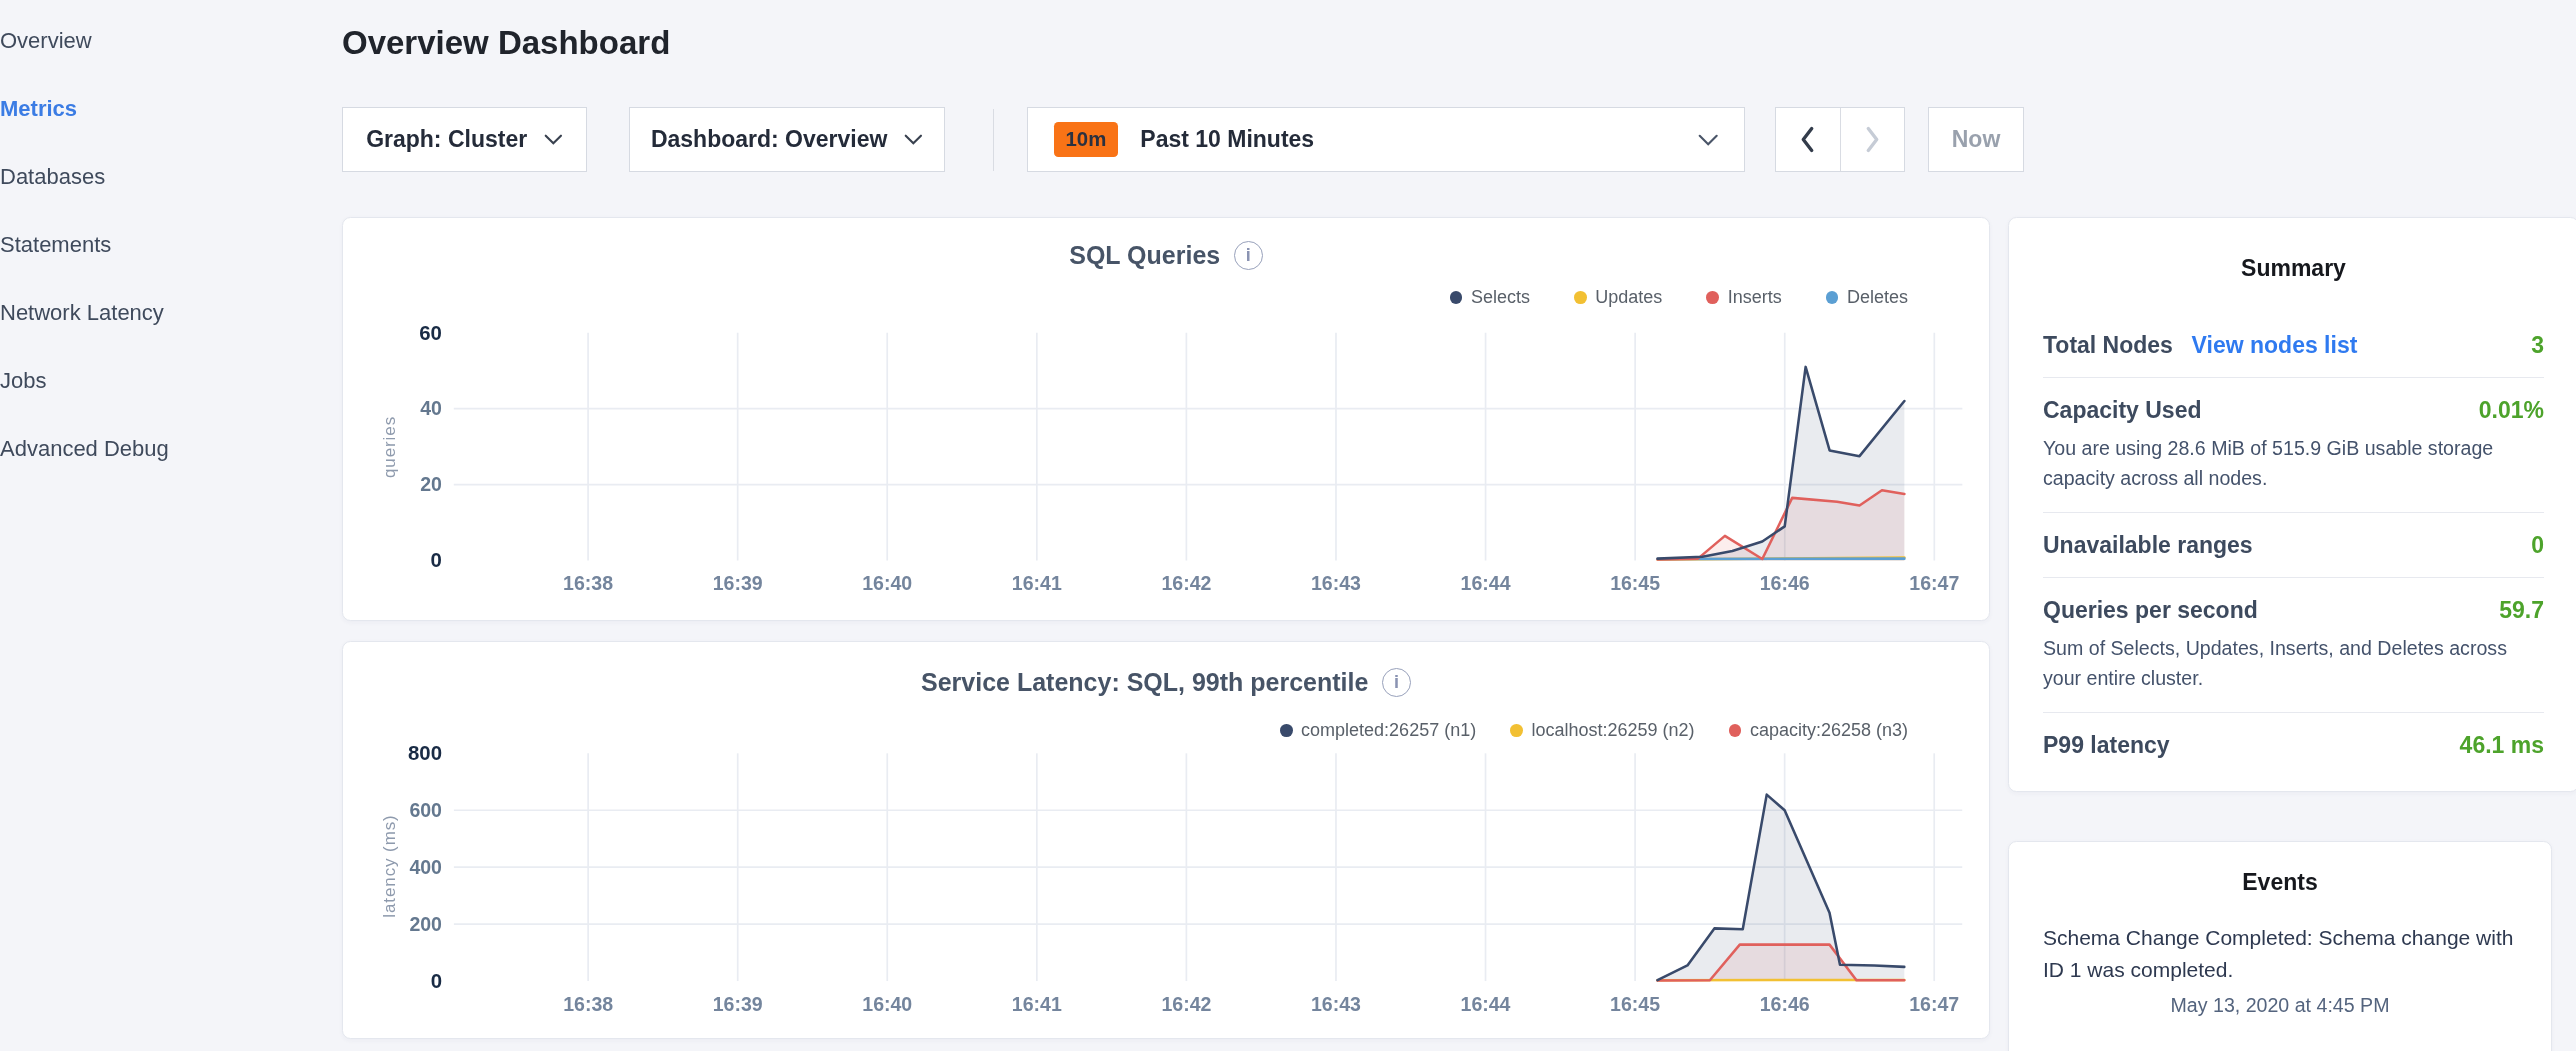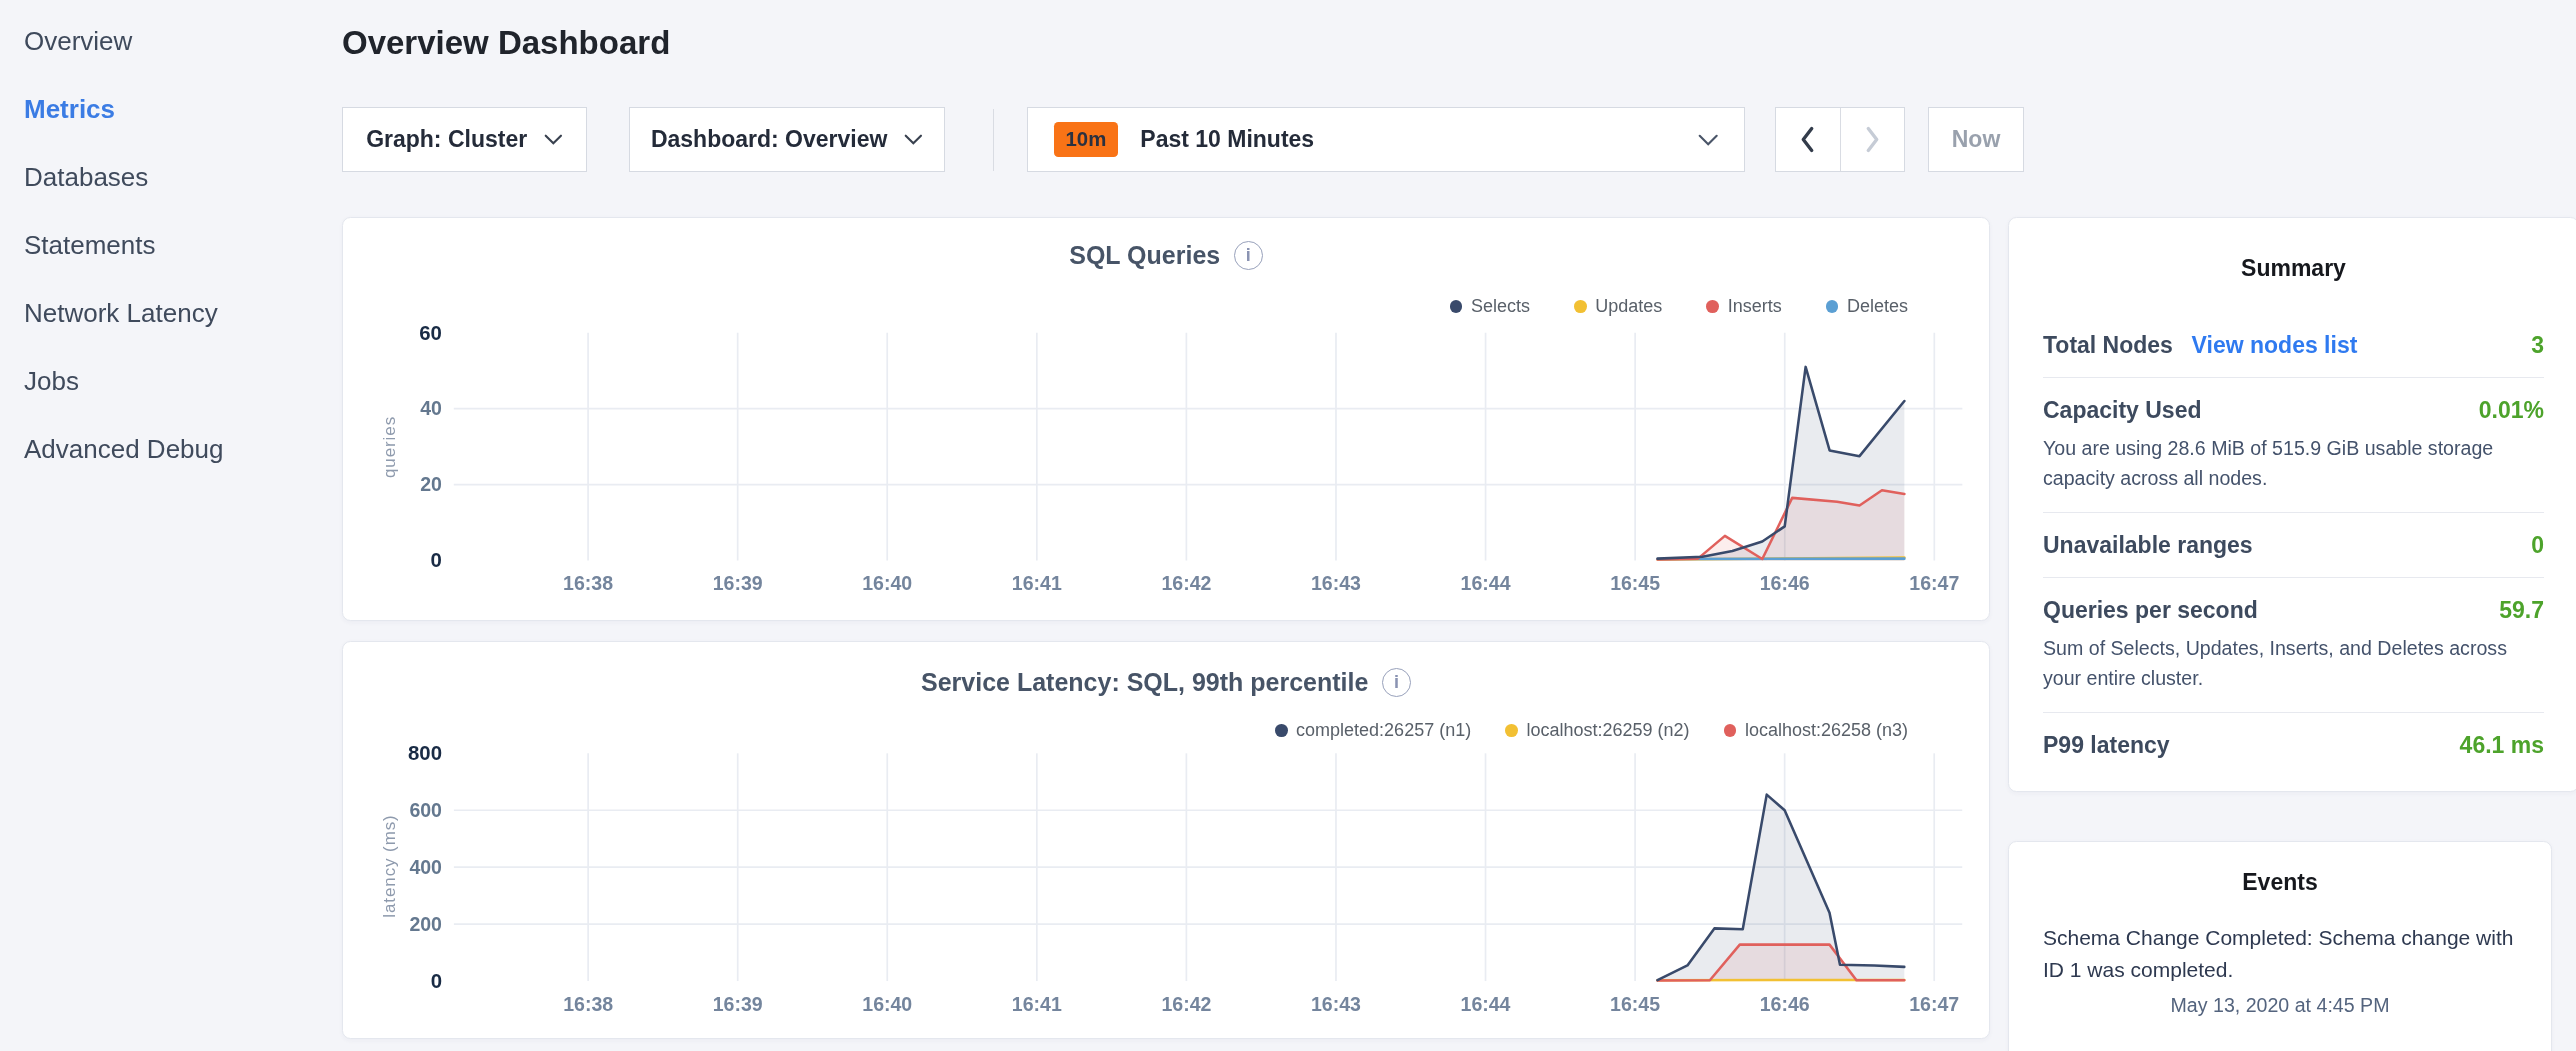--- a/index.html
+++ b/index.html
@@ -6,22 +6,22 @@
   html,body { width:2576px; height:1051px; overflow:hidden; }
   body {
     background:#f4f5f9;
     font-family:"Liberation Sans", sans-serif;
     color:#3d4a5e;
     position:relative;
   }
   
   .sidebar { position:absolute; left:0; top:0; width:342px; height:100%; padding-top:6.8px; }
   .side-item {
-    height:68px; line-height:68px; padding-left:24px;
-    font-size:26px; font-weight:500; color:#3f4a5c; cursor:pointer; white-space:nowrap;
+    height:68px; line-height:68px; 
+    font-size:22px; font-weight:500; color:#3f4a5c; cursor:pointer; white-space:nowrap;
   }
   .side-item.active { color:#3b7ce4; font-weight:700; }
 
   
   .page-title { position:absolute; left:342px; top:24px; font-size:33px; font-weight:600; color:#20242c; }
   .btn, .dropdown, .time-window, .arrow-group, .now-btn {
     background:#fff; border:0.9px solid #d6dae2; border-radius:0;
   }
   .dropdown {
     position:absolute; top:107px; height:65px; display:flex; align-items:center;
@@ -57,21 +57,21 @@
   .chart-title-row { position:absolute; left:0; right:0; display:flex; align-items:flex-start; justify-content:center; gap:13.6px; }
   #chart-card-0 .chart-title-row { top:23px; }
   #chart-card-1 .chart-title-row { top:25.5px; }
   .chart-title { font-size:25px; font-weight:700; color:#475467; }
   .info-icon {
     width:29px; height:29px; border:1.7px solid #98a1bb; border-radius:50%;
     display:flex; align-items:center; justify-content:center;
     font-size:18px; font-weight:600; color:#8a93b2; cursor:pointer;
   }
   .legend { position:absolute; right:81px; display:flex; gap:34px; }
-  #chart-card-0 .legend { top:78px;gap:44px; }
+  #chart-card-0 .legend { top:69px;gap:44px; }
   #chart-card-1 .legend { top:78px; }
   .legend-item { display:flex; align-items:center; font-size:18px; color:#596069; cursor:pointer; }
   .legend-dot { width:12.8px; height:12.8px; border-radius:50%; margin-right:8.5px; }
   .chart-svg { position:absolute; left:0; top:0; }
   .chart-svg text { font-family:"Liberation Sans", sans-serif; }
   .axis-label {
     position:absolute; width:255px; text-align:center; transform:rotate(-90deg);
     font-size:17px; color:#8e9aad; letter-spacing:0.9px; white-space:nowrap;
   }
 
@@ -214,21 +214,21 @@
       <span class="legend-item">
         <span class="legend-dot" style="background: rgb(57, 74, 107);"></span>
         <span>completed:26257 (n1)</span>
       </span>
       <span class="legend-item">
         <span class="legend-dot" style="background: rgb(242, 192, 51);"></span>
         <span>localhost:26259 (n2)</span>
       </span>
       <span class="legend-item">
         <span class="legend-dot" style="background: rgb(224, 96, 92);"></span>
-        <span>localhost:26258 (n3)</span>
+        <span>capacity:26258 (n3)</span>
       </span>
     </div>
   <div class="axis-label" style="left:-81px; top:214px;">latency (ms)</div>
   <svg class="chart-svg" id="chart-svg-1" width="1646" height="396" viewBox="0 0 1936 466">
       <line x1="288" y1="131" x2="288" y2="399" stroke="#e9ecf2" stroke-width="2"></line>
       <text x="288" y="434" text-anchor="middle" font-size="23" font-weight="600" fill="#74859d">16:38</text>
       <line x1="464" y1="131" x2="464" y2="399" stroke="#e9ecf2" stroke-width="2"></line>
       <text x="464" y="434" text-anchor="middle" font-size="23" font-weight="600" fill="#74859d">16:39</text>
       <line x1="640" y1="131" x2="640" y2="399" stroke="#e9ecf2" stroke-width="2"></line>
       <text x="640" y="434" text-anchor="middle" font-size="23" font-weight="600" fill="#74859d">16:40</text>

